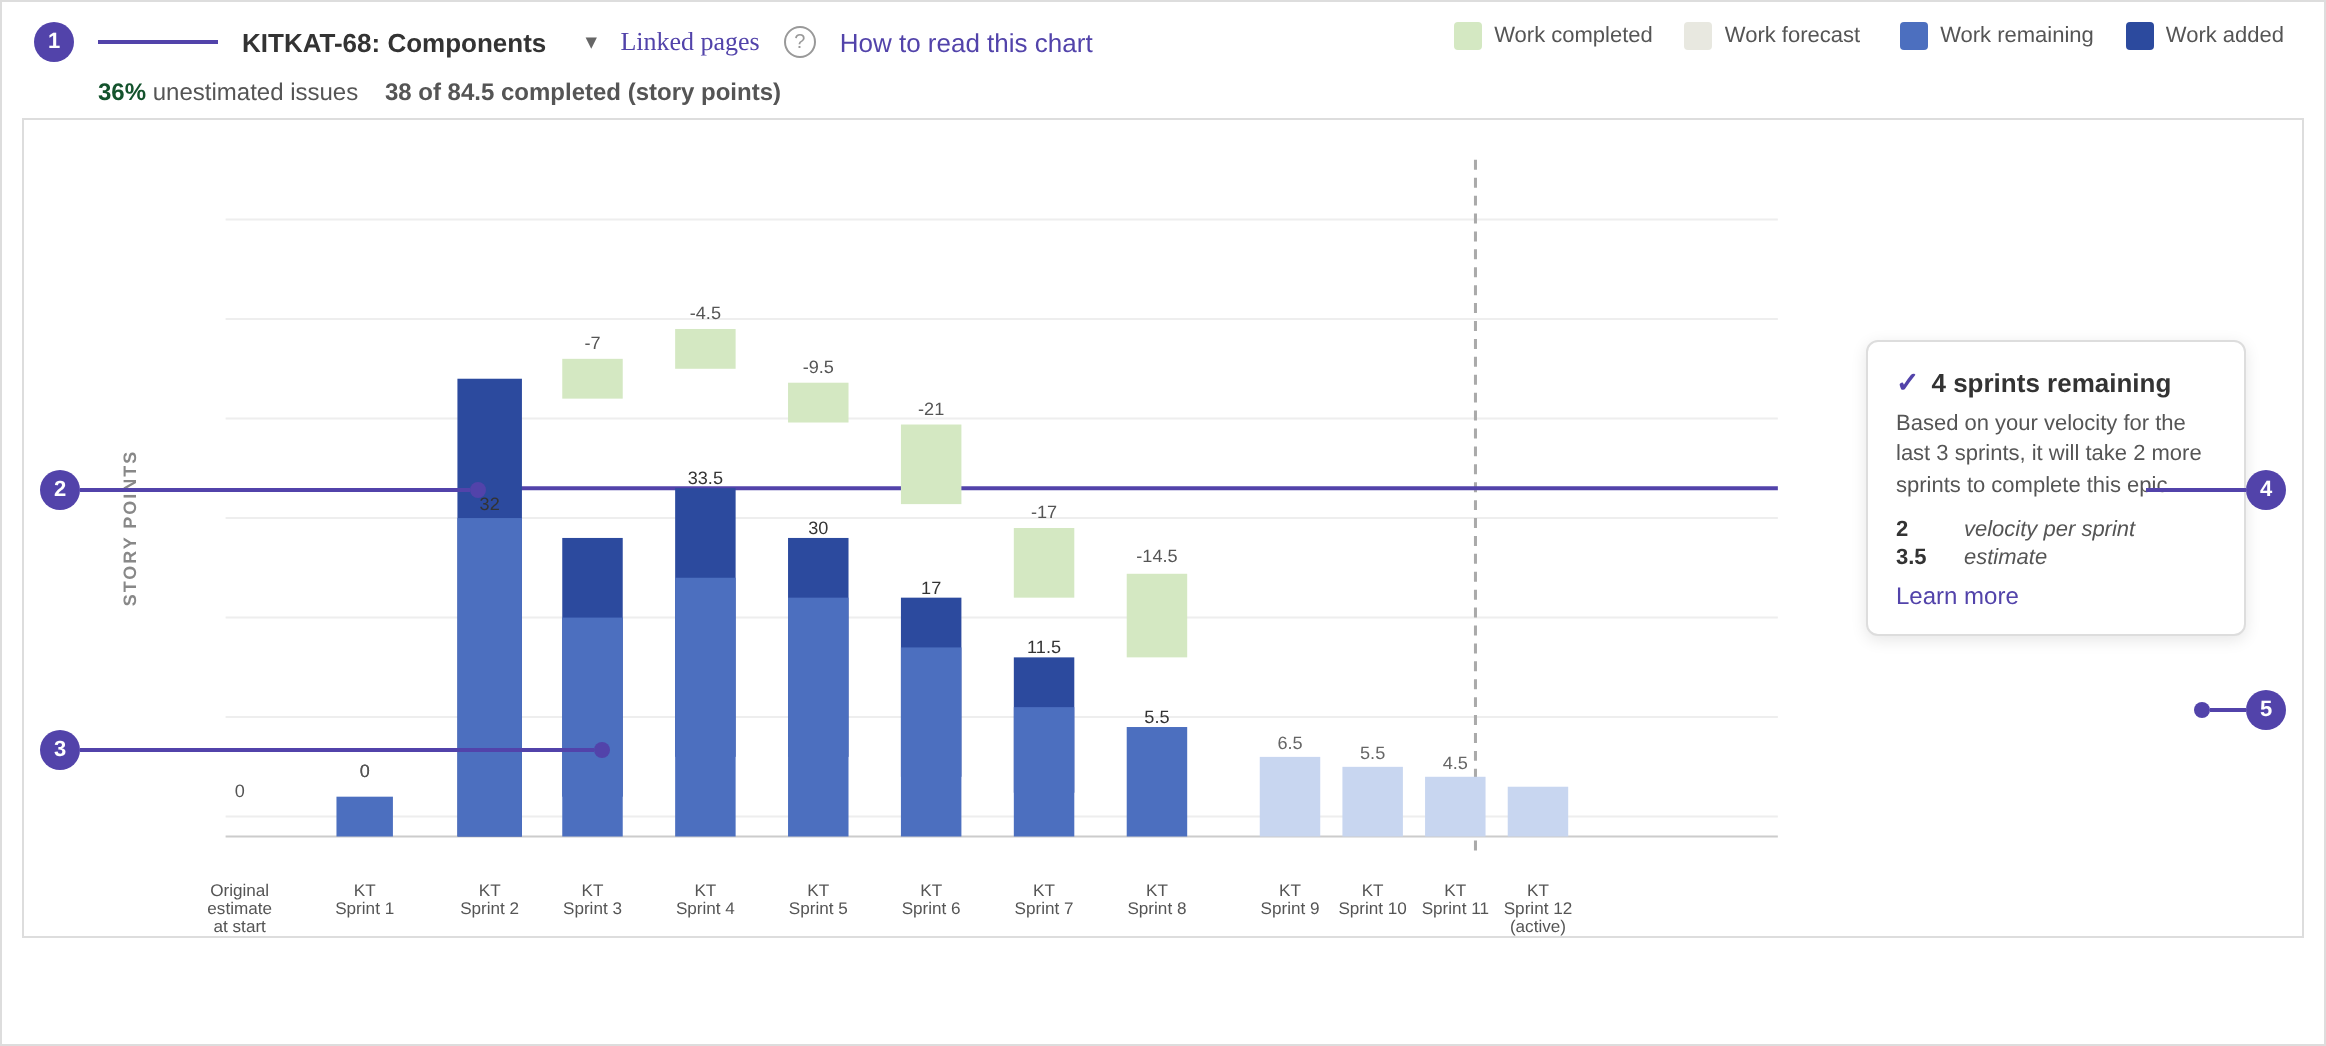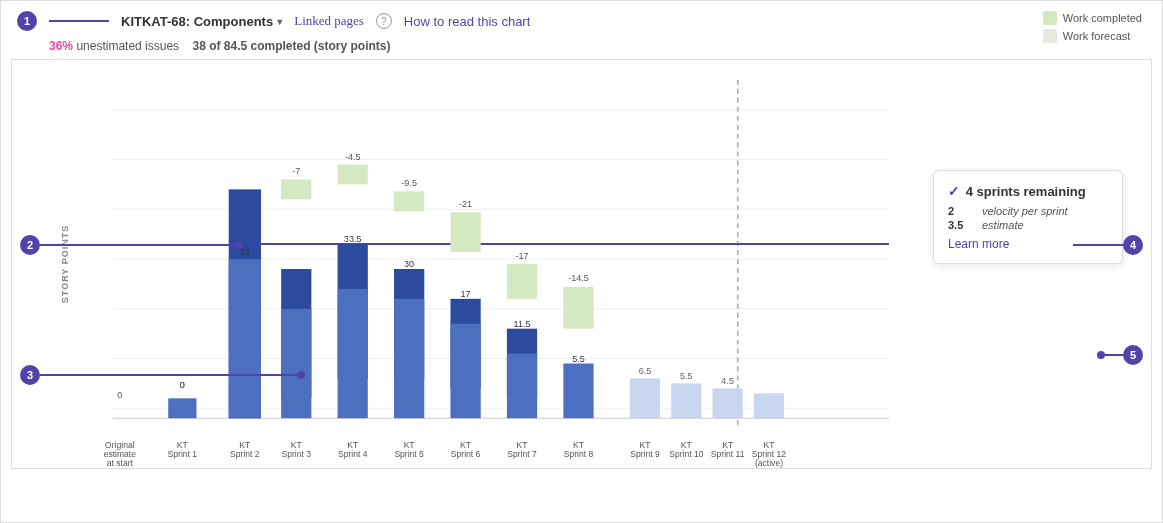--- a/index.html
+++ b/index.html
@@ -2,39 +2,39 @@
 <html><head>
   <meta charset="utf-8">
   <style>
     * { box-sizing: border-box; margin: 0; padding: 0; }
     body { font-family: -apple-system, BlinkMacSystemFont, 'Segoe UI', Arial, sans-serif; background: #fff; font-size: 12px; color: #333; }
     .container { width: 1163px; height: 523px; background: #fff; border: 1px solid #ddd; position: relative; overflow: hidden; }
     
     
     .header { padding: 10px 16px 6px; display: flex; align-items: center; gap: 12px; }
     .number-badge { width: 20px; height: 20px; border-radius: 50%; background: #5243aa; color: #fff; font-size: 11px; display: flex; align-items: center; justify-content: center; font-weight: bold; flex-shrink: 0; }
-    .board-title { font-size: 13px; font-weight: 600; color: #333; display: flex; align-items: center; gap: 4px; }
+    .board-title { font-size: 13px; font-weight: 600; color: #333; display: flex; align-items: center; gap: 20px; }
     .board-title .caret { font-size: 10px; color: #666; }
     .linked-pages { color: #5243aa; font-size: 13px; cursor: pointer; font-family: Liberation Serif, serif; }
     .help-icon { width: 16px; height: 16px; border-radius: 50%; border: 1px solid #999; color: #999; font-size: 10px; display: flex; align-items: center; justify-content: center; cursor: pointer; }
     .how-to { color: #5243aa; font-size: 13px; cursor: pointer; }
     
     
     .legend { position: absolute; top: 10px; right: 20px; display: flex; gap: 20px; }
-    .legend-group { display: flex; flex-direction: column; gap: 4px; }
+    .legend-group { display: flex; flex-direction: row; gap: 16px; }
     .legend-item { display: flex; align-items: center; gap: 6px; font-size: 11px; color: #555; }
     .legend-swatch { width: 14px; height: 14px; border-radius: 2px; }
     .swatch-completed { background: #d4e8c2; }
     .swatch-forecast { background: #e8e8e0; }
     .swatch-remaining { background: #4c6fbf; }
     .swatch-added { background: #2c4a9e; }
     
     
     .subtitle { padding: 2px 16px 6px 48px; font-size: 12px; color: #555; }
-    .subtitle .pct { color: #ec4899; font-weight: bold; }
+    .subtitle .pct { color: #14532d; font-weight: bold; }
     .subtitle .num { font-weight: bold; }
     
     
     .y-axis-label { position: absolute; left: 8px; top: 50%; transform: translateY(-50%) rotate(-90deg); font-size: 10px; font-weight: bold; color: #777; letter-spacing: 1px; white-space: nowrap; }
     
     
     .forecast-box { position: absolute; right: 20px; top: 100px; width: 200px; background: #fff; border: 1px solid #ddd; border-radius: 6px; padding: 12px 14px; box-shadow: 0 2px 8px rgba(0,0,0,0.1); }
     .forecast-title { font-size: 13px; font-weight: 600; color: #333; margin-bottom: 6px; display: flex; align-items: center; gap: 6px; }
     .check-icon { color: #5243aa; font-size: 14px; }
     .forecast-desc { font-size: 11px; color: #555; line-height: 1.4; margin-bottom: 8px; }
@@ -72,20 +72,30 @@
     <div class="legend-group">
       <div class="legend-item">
         <div class="legend-swatch swatch-completed"></div>
         <span>Work completed</span>
       </div>
       <div class="legend-item">
         <div class="legend-swatch swatch-forecast"></div>
         <span>Work forecast</span>
       </div>
     </div>
+    <div class="legend-group">
+      <div class="legend-item">
+        <div class="legend-swatch swatch-remaining"></div>
+        <span>Work remaining</span>
+      </div>
+      <div class="legend-item">
+        <div class="legend-swatch swatch-added"></div>
+        <span>Work added</span>
+      </div>
+    </div>
   </div>
 
   <div style="position:relative; margin: 0 10px; height: 410px; border: 1px solid #ddd;">
 
     <div class="y-axis-label" style="position:absolute; left:14px; top:50%; transform:translateY(-50%) rotate(-90deg); font-size:9px; font-weight:bold; color:#888; letter-spacing:1px; white-space:nowrap;">STORY POINTS</div>
 
     <svg width="100%" height="100%" viewBox="0 0 1130 410" preserveAspectRatio="none" style="position:absolute; left:0; top:0;">
 
       <line x1="100" y1="50" x2="870" y2="50" stroke="#eee" stroke-width="1"></line>
       <line x1="100" y1="100" x2="870" y2="100" stroke="#eee" stroke-width="1"></line>
@@ -235,20 +245,21 @@
       <div class="number-badge" style="font-size:11px; width:20px; height:20px;">5</div>
       <div style="width:18px; height:2px; background:#5243aa;"></div>
       <div style="width:8px; height:8px; border-radius:50%; background:#5243aa; flex-shrink:0;"></div>
     </div>
 
     <div class="forecast-box" style="top:110px; right:28px; width:190px;">
       <div class="forecast-title">
         <span class="check-icon">✓</span>
         <span>4 sprints remaining</span>
       </div>
+      <div class="forecast-desc">Based on your velocity for the last 3 sprints, it will take 2 more sprints to complete this epic.</div>
       <div class="forecast-stats">
         <div class="stat-row">
           <span class="stat-num">2</span>
           <span class="stat-label">velocity per sprint</span>
         </div>
         <div class="stat-row">
           <span class="stat-num">3.5</span>
           <span class="stat-label">estimate</span>
         </div>
       </div>

